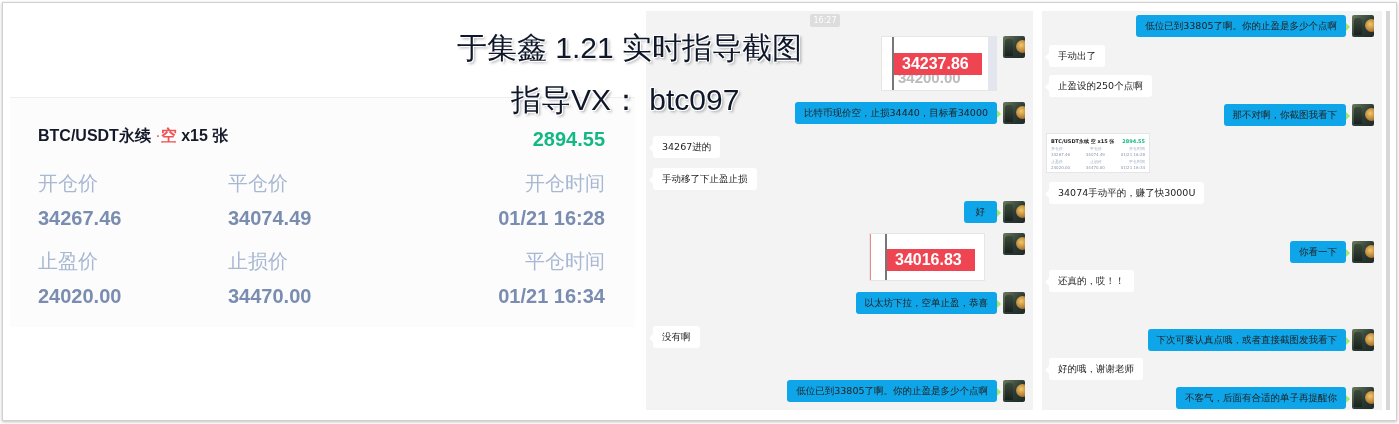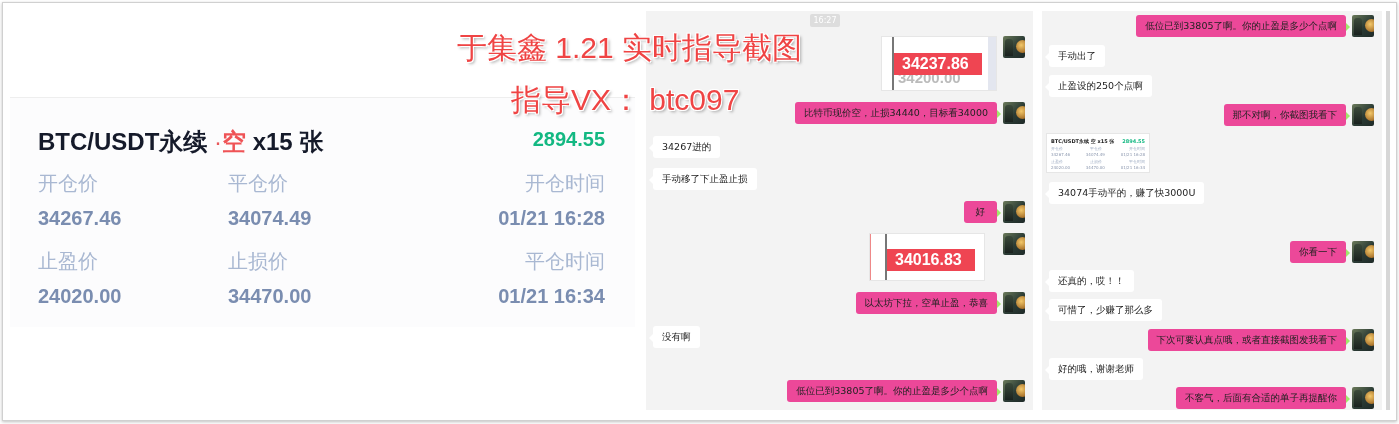--- a/index.html
+++ b/index.html
@@ -3,42 +3,42 @@
 <meta charset="utf-8">
 <style>
   * { box-sizing: border-box; margin: 0; padding: 0; }
   html, body { width: 1399px; height: 424px; overflow: hidden; background: #ffffff; }
   body { position: relative; font-family: "DejaVu Sans", "Liberation Sans", sans-serif; }
 
   .frame { position: absolute; left: 2px; top: 2px; width: 1395px; height: 419px; border: 1px solid #d0d0d0; box-shadow: 0 1px 3px rgba(0,0,0,0.25); background: #fff; }
 
   
   .card { position: absolute; left: 10px; top: 97px; width: 625px; height: 230px; background: #fcfcfd; border-top: 1px solid #eeeeee; }
-  .card-title { position: absolute; left: 28px; top: 28px; font-family: "Liberation Sans", sans-serif; font-weight: bold; font-size: 24px; color: #151a2a; white-space: nowrap; }
+  .card-title { position: absolute; left: 28px; top: 28px; font-family: "Liberation Sans", sans-serif; font-weight: bold; font-size: 16px; color: #151a2a; white-space: nowrap; }
   .card-title .dot { color: #e8585a; font-weight: normal; }
   .card-title .side { color: #ef5356; }
   .card-pnl { position: absolute; right: 30px; top: 30px; font-family: "Liberation Sans", sans-serif; font-weight: bold; font-size: 20px; color: #13b882; }
   .lbl { position: absolute; font-size: 20px; color: #a9b8d2; white-space: nowrap; }
   .val { position: absolute; font-family: "Liberation Sans", sans-serif; font-weight: bold; font-size: 20px; color: #7a8db0; white-space: nowrap; }
   .r { text-align: right; right: 30px; }
 
   
-  .caption { position: absolute; color: #ef4444; font-family: "Liberation Sans", sans-serif; font-size: 30px; text-shadow: 1px 1px 0 #fff, -1px -1px 0 #fff, 1px -1px 0 #fff, -1px 1px 0 #fff, 2px 2px 3px rgba(0,0,0,0.35); white-space: nowrap; z-index: 10; }
+  .caption { position: absolute; color: #0f172a; font-family: "Liberation Sans", sans-serif; font-size: 30px; text-shadow: 1px 1px 0 #fff, -1px -1px 0 #fff, 1px -1px 0 #fff, -1px 1px 0 #fff, 2px 2px 3px rgba(0,0,0,0.35); white-space: nowrap; z-index: 10; }
 
   
   .chat { position: absolute; top: 11px; height: 399px; background: #f3f3f3; overflow: hidden; }
   .chat-mid { left: 646px; width: 387px; }
   .chat-right { left: 1042px; width: 340px; top: 11px; }
   .ts { position: absolute; left: 164px; top: 3px; width: 30px; height: 13px; background: #dddddd; color: #ffffff; font-size: 8px; text-align: center; line-height: 13px; border-radius: 2px; }
 
   .msg { position: absolute; display: flex; align-items: flex-start; }
   .msg.out { right: 8px; }
   .msg.in { left: 7px; }
   .bubble { font-size: 9.5px; color: #222; padding: 6px 9px; border-radius: 3px; white-space: nowrap; line-height: 10px; position: relative; }
-  .out .bubble { background: #ec4899; margin-right: 6px; }
+  .out .bubble { background: #0ea5e9; margin-right: 6px; }
   .out .bubble::after { content: ""; position: absolute; right: -4px; top: 8px; border-left: 4px solid #9fe86a; border-top: 4px solid transparent; border-bottom: 4px solid transparent; }
   .in .bubble { background: #ffffff; }
   .in .bubble::before { content: ""; position: absolute; left: -4px; top: 8px; border-right: 4px solid #ffffff; border-top: 4px solid transparent; border-bottom: 4px solid transparent; }
 
   .avatar { width: 22px; height: 22px; border-radius: 2px; position: relative; overflow: hidden; background: linear-gradient(135deg, #6b7a5a 0%, #2a3a34 55%, #1f2a28 100%); flex: none; }
   .avatar .man { position: absolute; left: 2px; top: 3px; width: 8px; height: 17px; background: linear-gradient(#3b4a3a, #1a221f); border-radius: 3px 3px 0 0; }
   .avatar .coin { position: absolute; right: -4px; top: 4px; width: 13px; height: 13px; border-radius: 50%; background: radial-gradient(circle at 40% 40%, #f3c86a, #a7702a 70%); }
 
   .img-msg { position: absolute; background: #ffffff; border: 1px solid #e6e6e6; overflow: hidden; }
   .price-tag { position: absolute; background: #ef4552; color: #fff; font-family: "Liberation Sans", sans-serif; font-weight: bold; font-size: 16px; padding: 2px 8px; }
@@ -217,23 +217,20 @@
     <div class="avatar">
         <div class="man"></div>
         <div class="coin"></div>
       </div>
   </div>
 
   <div class="msg in" style="top:259px;">
     <div class="bubble">还真的，哎！！</div>
   </div>
 
-  <div class="msg in" style="top:288px;">
-    <div class="bubble">可惜了，少赚了那么多</div>
-  </div>
 
   <div class="msg out" style="top:318px;">
     <div class="bubble">下次可要认真点哦，或者直接截图发我看下</div>
     <div class="avatar">
         <div class="man"></div>
         <div class="coin"></div>
       </div>
   </div>
 
   <div class="msg in" style="top:347px;">

